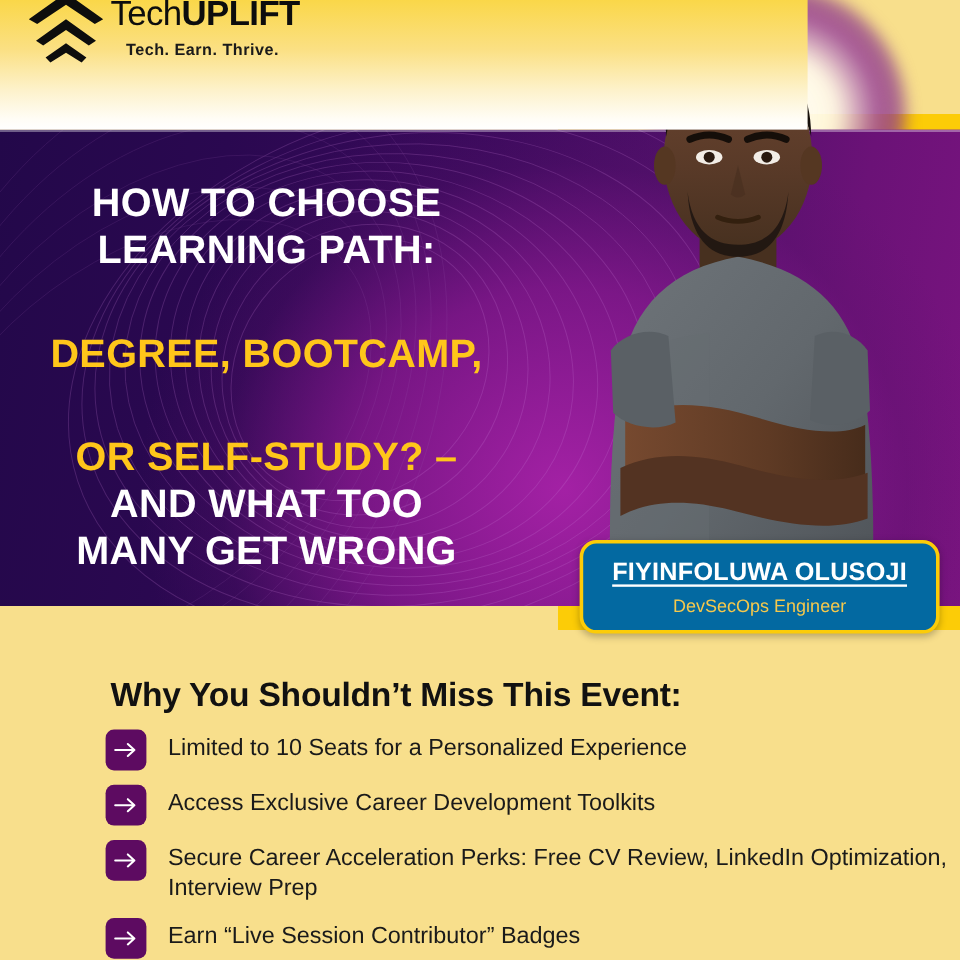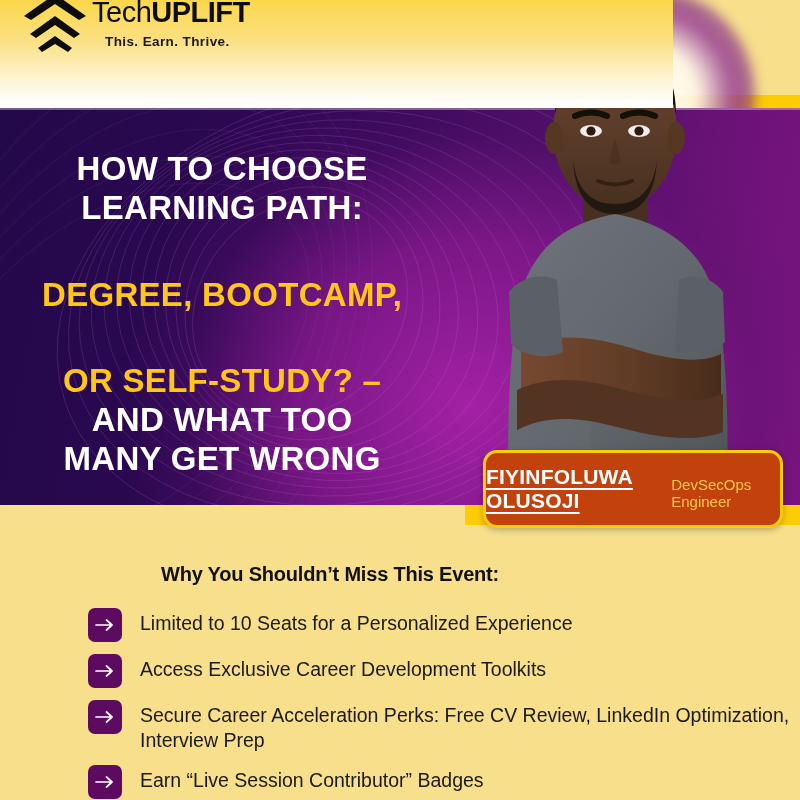--- a/index.html
+++ b/index.html
@@ -75,38 +75,38 @@
   .headline .ln { display:block; white-space:nowrap;text-align:center; }
   .headline .gold { color:#FFC61A;margin-top:48px; }
 
   
   .photo { position:absolute; left:455px; top:-8px; width:340px; height:500px; z-index:4; }
   .photo svg { display:block; }
 
   
   .name-badge {
     position:absolute; left:483px; top:450px; width:300px; height:78px;
-    background:#c2410c; border:3px solid #FCCC07; border-radius:14px;
-    z-index:7; display:flex; flex-direction:row;
+    background:#0369a1; border:3px solid #FCCC07; border-radius:14px;
+    z-index:7; display:flex; flex-direction:column;
     align-items:center; justify-content:center;
     box-shadow:0 2px 6px rgba(0,0,0,0.25);
   }
   .badge-name {
     color:#FFFFFF; font-size:21px; font-weight:700;
     letter-spacing:0.2px; text-decoration:underline;
     text-underline-offset:4px; text-decoration-thickness:2px;
   }
   .badge-role {
     color:#F5C84C; font-size:15px; font-weight:400; margin-top:8px;
   }
 
   
   .section-title {
     position:absolute; left:0; top:563px; width:660px;
-    text-align:center; font-size:20px; font-weight:800;
+    text-align:center; font-size:28px; font-weight:800;
     color:#111111; letter-spacing:-0.2px; z-index:6;
   }
   .benefits {
     position:absolute; left:52px; top:608px; width:740px; z-index:6;
   }
   .benefit {
     display:flex; align-items:flex-start; margin-bottom:12px;padding-left:36px;
   }
   .arrow-box {
     width:34px; height:34px; flex:0 0 auto; border-radius:7px;
@@ -227,21 +227,21 @@
   <div class="logo-wrap">
     <div class="chevrons">
       <svg width="66" height="62" viewBox="0 0 66 62">
         <path d="M33 0 L64 22 L57 26 L33 10 L9 26 L2 22 Z" fill="#0D0D0D"></path>
         <path d="M33 22 L58 40 L52 44 L33 31 L14 44 L8 40 Z" fill="#0D0D0D"></path>
         <path d="M33 42 L50 54 L46 58 L33 50 L20 58 L16 54 Z" fill="#0D0D0D"></path>
       </svg>
     </div>
     <div class="logo-text">
       <div class="logo-name"><span>Tech</span><b>UPLIFT</b></div>
-      <div class="logo-tag">This. Earn. Thrive.</div>
+      <div class="logo-tag">Tech. Earn. Thrive.</div>
     </div>
   </div>
 </div>
 
 <div class="section-title">Why You Shouldn’t Miss This Event:</div>
 
 <div class="benefits">
   <div class="benefit">
     <div class="arrow-box">
       <svg width="20" height="14" viewBox="0 0 20 14">

